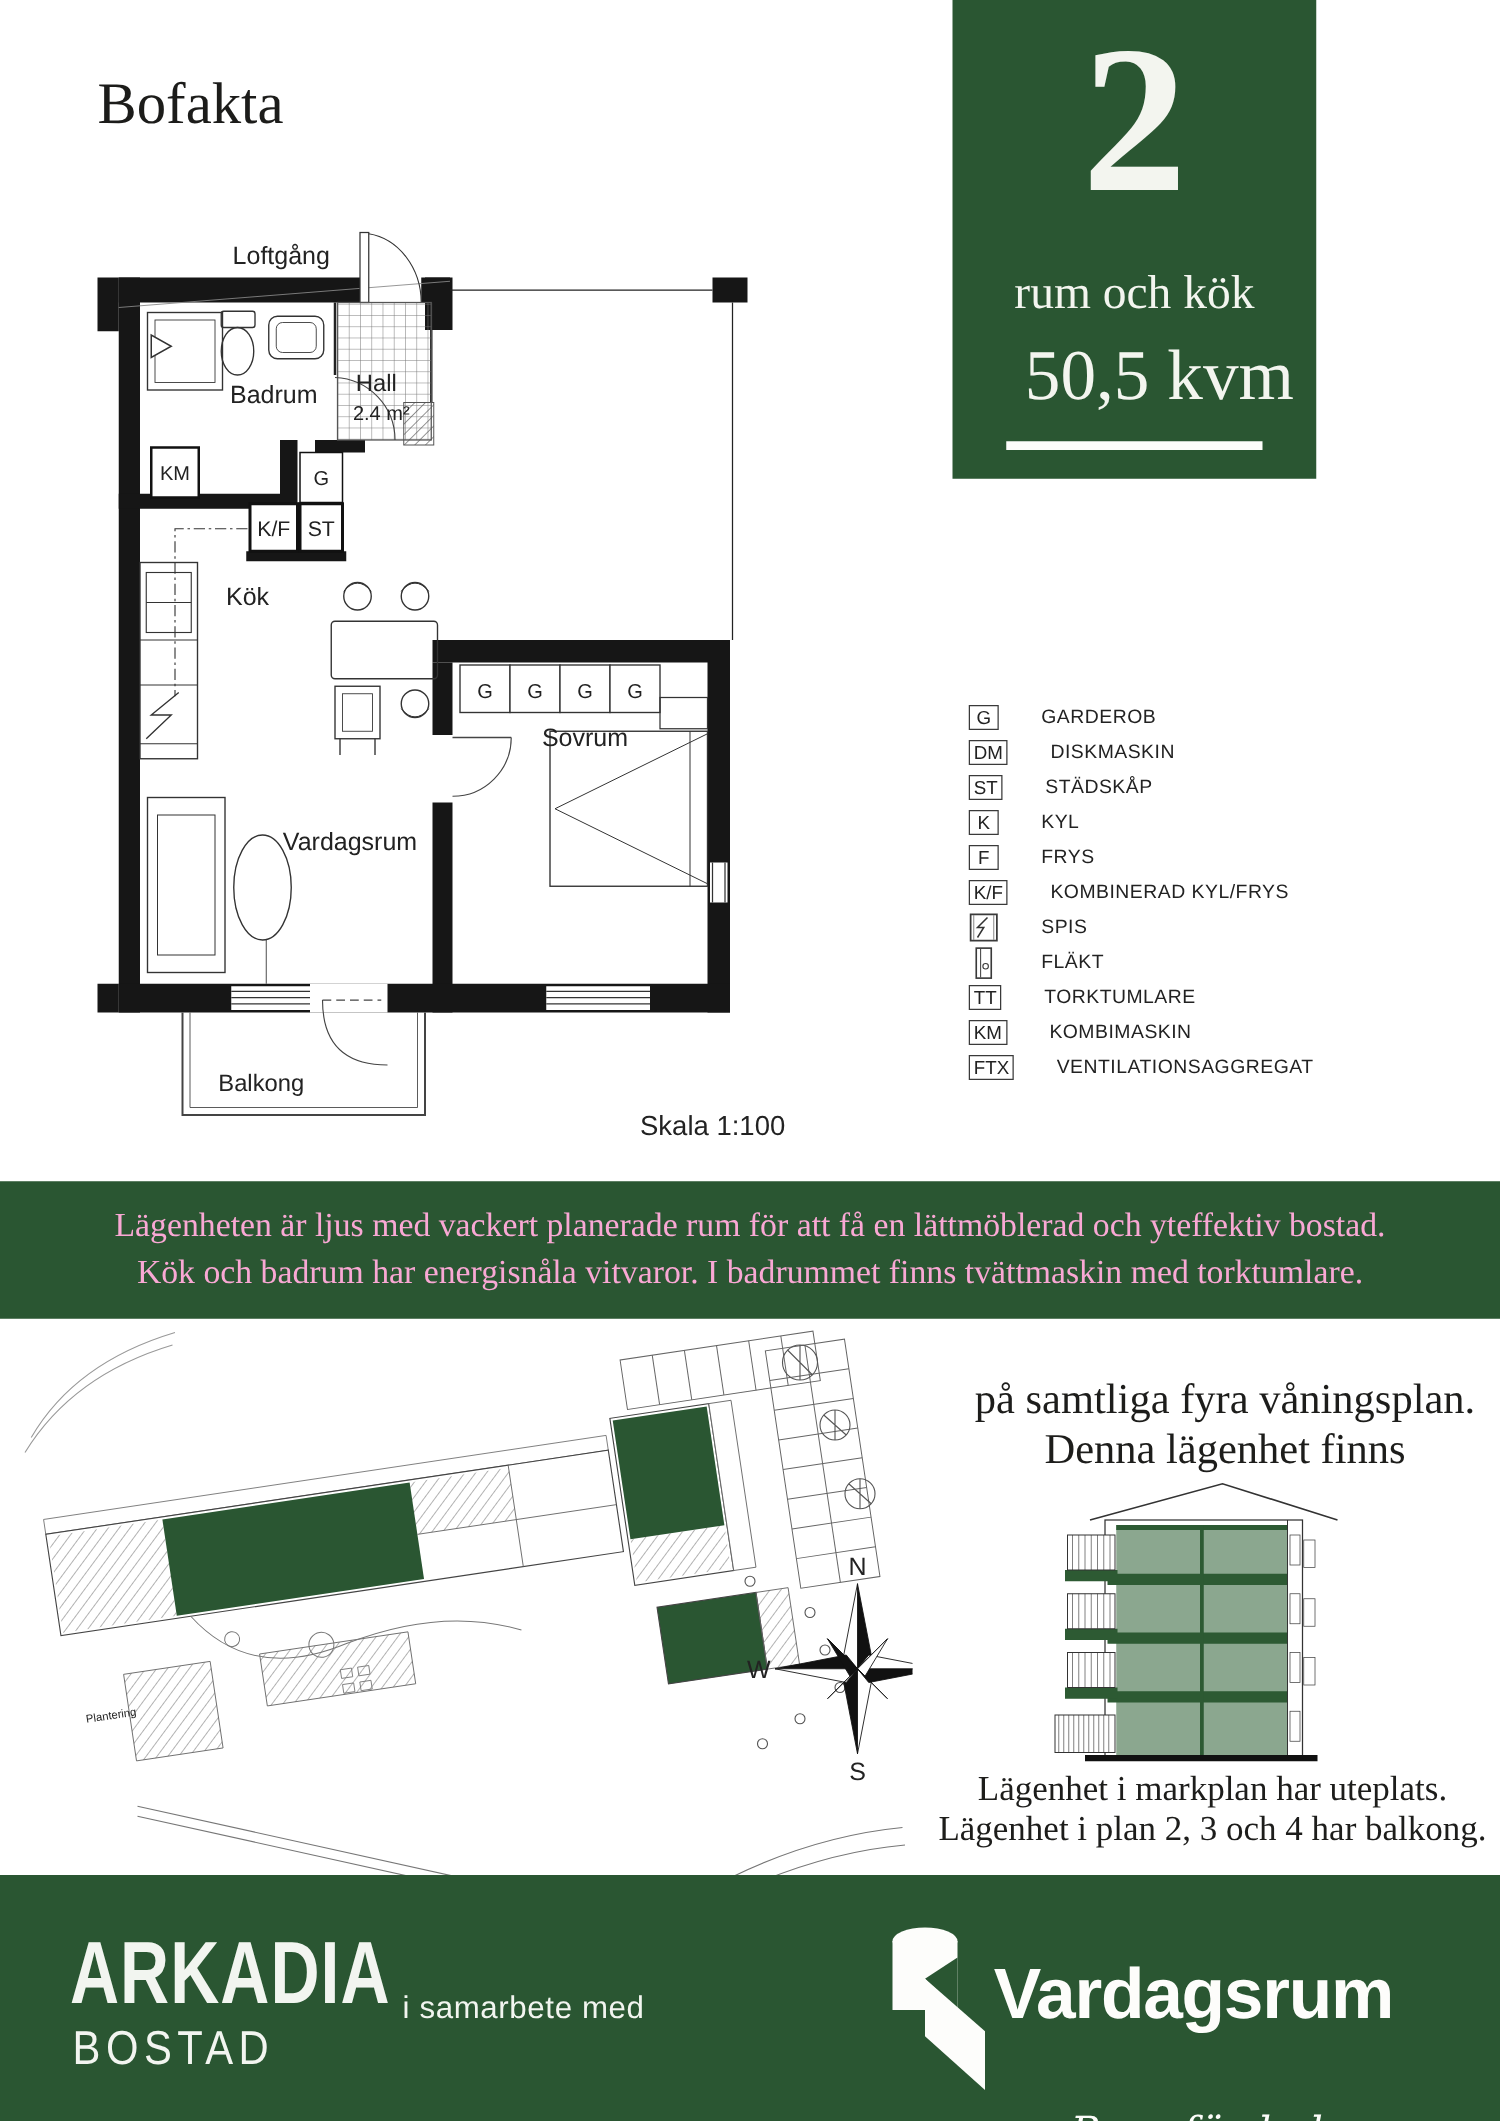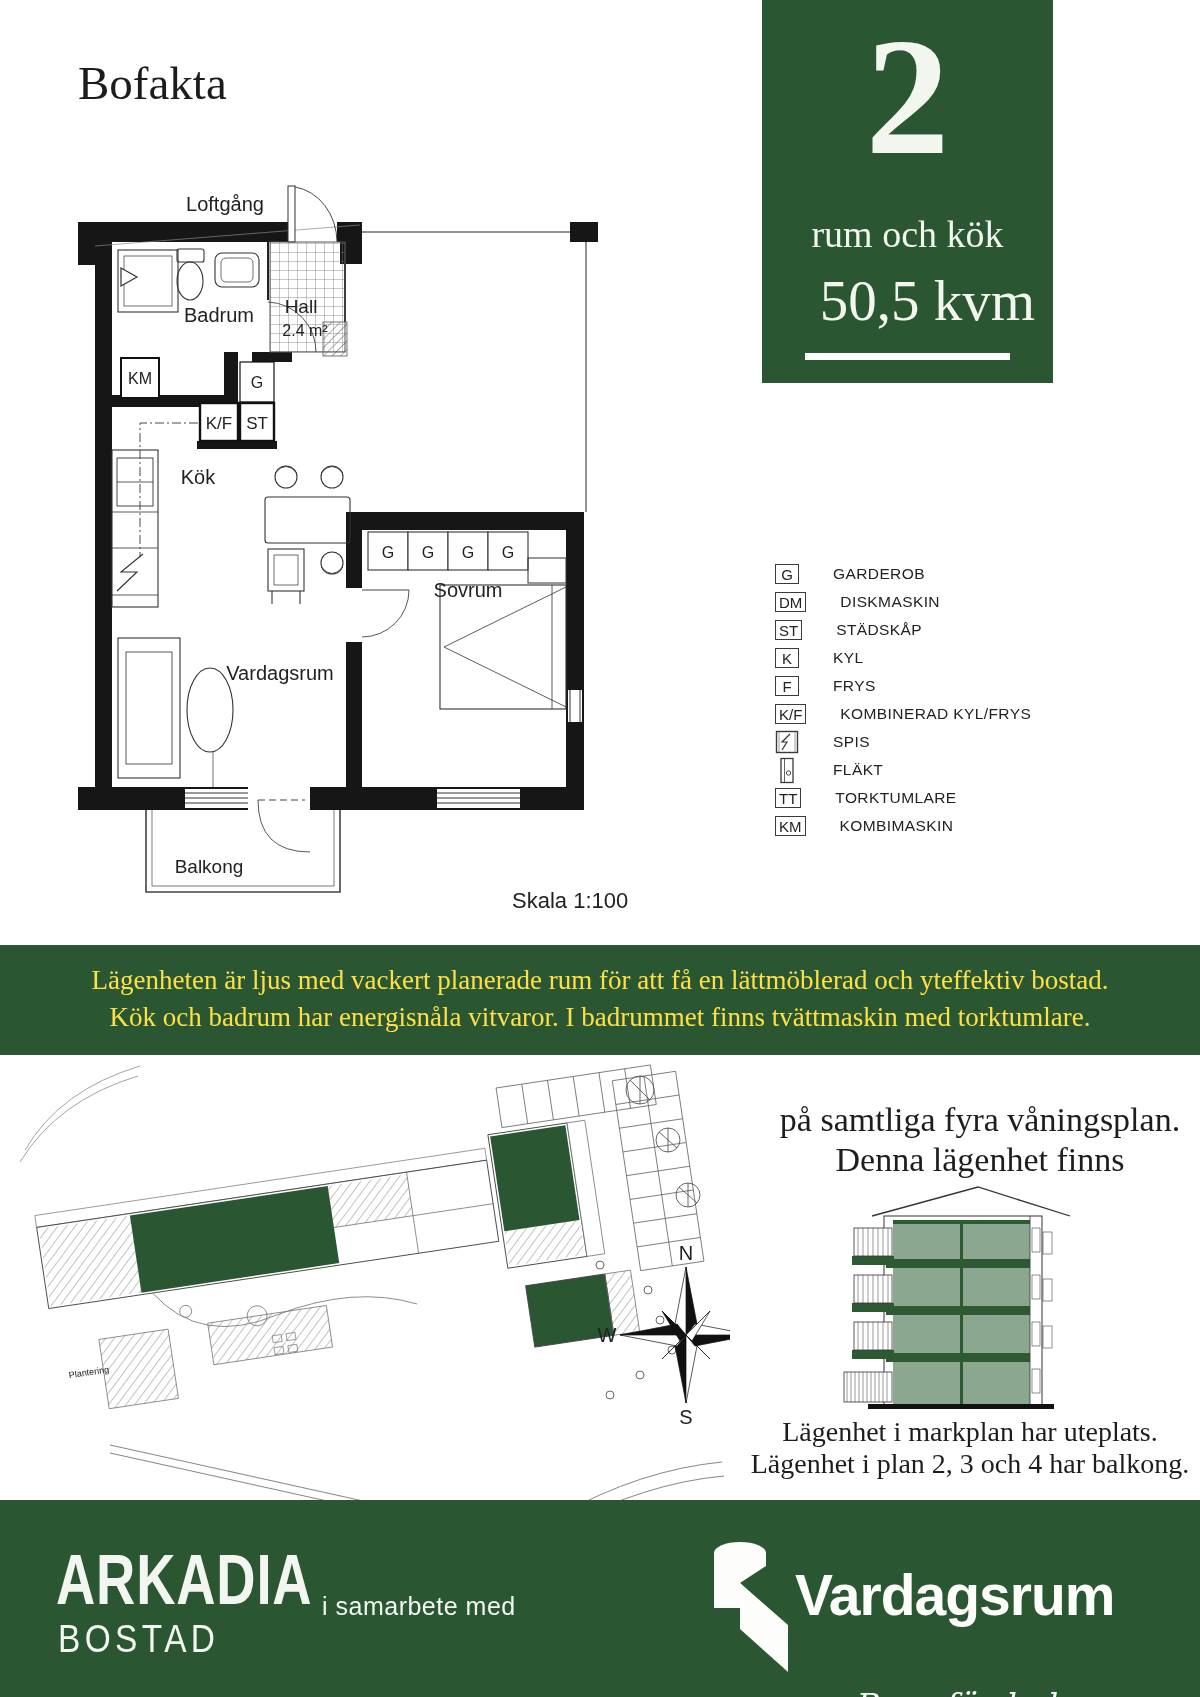--- a/index.html
+++ b/index.html
@@ -19,21 +19,21 @@
   
   .legend{left:775px;top:560px;width:420px;}
   .lg-row{display:flex;align-items:center;height:28px;}
   .lg-sym{display:inline-flex;align-items:center;justify-content:center;min-width:24px;height:20px;
           padding:0 3px;border:1.6px solid #3a3a3a;font-size:15px;color:#222;box-sizing:border-box;
           background:#fff;}
   .lg-sym.icon{border:none;padding:0;}
   .lg-lab{margin-left:34px;font-size:15.5px;color:#222;letter-spacing:.4px;white-space:nowrap;}
   .skala{left:512px;top:888px;font-size:22px;color:#222;}
   
-  .banner{left:0;top:945px;width:1200px;height:110px;background:#2a5632;color:#fde047;
+  .banner{left:0;top:945px;width:1200px;height:110px;background:#2a5632;color:#f9a8d4;
           font-family:"Liberation Serif",serif;font-size:27px;text-align:center;}
   .banner p{margin:0;line-height:37px;}
   .banner .p1{padding-top:17px;}
   
   .intro{left:760px;top:1100px;width:440px;text-align:center;font-family:"Liberation Serif",serif;
          font-size:34px;line-height:40px;color:#1d1d1b;}
   .caption{left:745px;top:1416px;width:450px;text-align:center;font-family:"Liberation Serif",serif;
            font-size:28px;line-height:32px;color:#1d1d1b;}
   
   .footer{left:0;top:1500px;width:1200px;height:197px;background:#2a5632;}
@@ -264,20 +264,24 @@
         </span>
       <span class="lg-lab">FLÄKT</span>
       </div>
     <div class="lg-row">
       <span class="lg-sym">TT</span>
       <span class="lg-lab">TORKTUMLARE</span>
       </div>
     <div class="lg-row">
       <span class="lg-sym">KM</span>
       <span class="lg-lab">KOMBIMASKIN</span>
+      </div>
+    <div class="lg-row">
+      <span class="lg-sym">FTX</span>
+      <span class="lg-lab">VENTILATIONSAGGREGAT</span>
       </div>
   </div>
 
   <div class="abs skala">Skala 1:100</div>
 
   <div class="abs banner">
     <p class="p1">Lägenheten är ljus med vackert planerade rum för att få en lättmöblerad och yteffektiv bostad.</p>
     <p>Kök och badrum har energisnåla vitvaror. I badrummet finns tvättmaskin med torktumlare.</p>
   </div>
 

